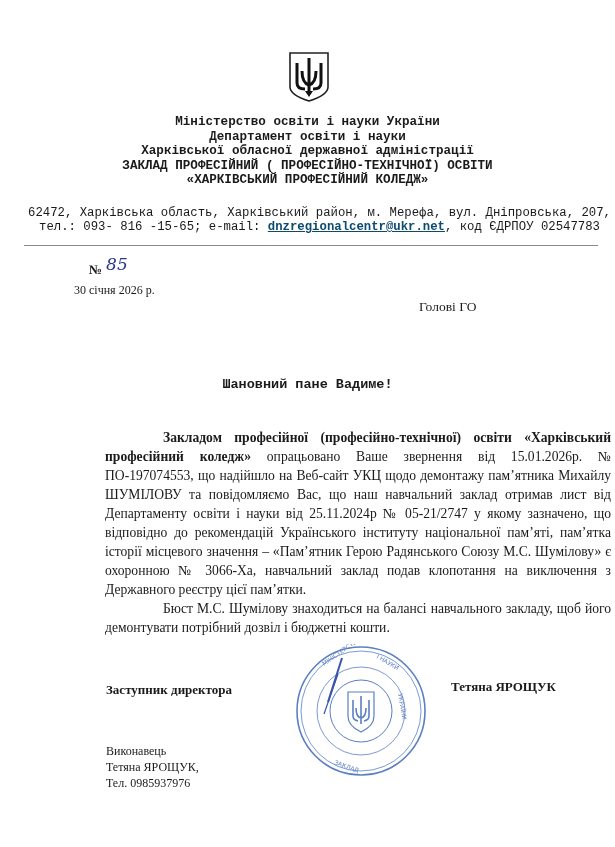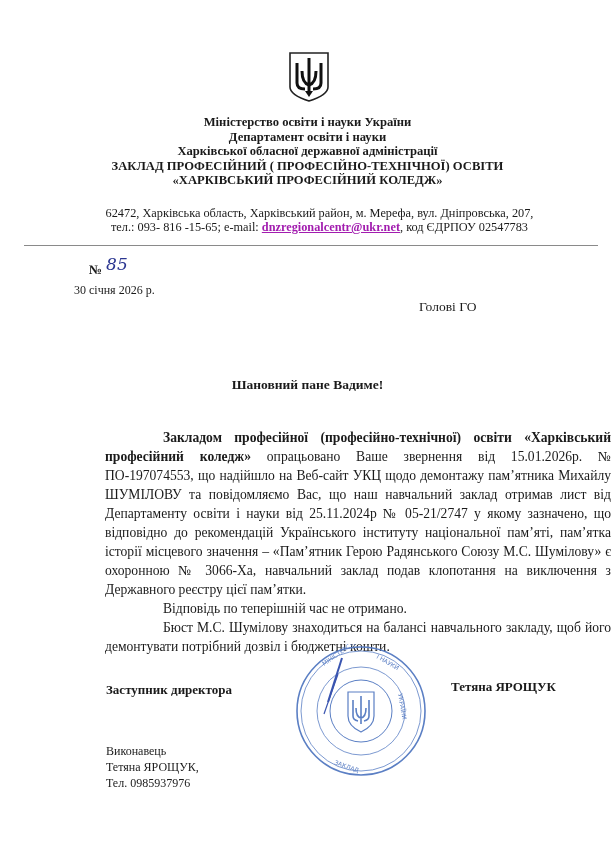--- a/index.html
+++ b/index.html
@@ -1,23 +1,23 @@
 <!DOCTYPE html>
 <html><head>
 <meta charset="utf-8">
 <style>
   html, body { margin: 0; padding: 0; background: #ffffff; }
   body { width: 615px; height: 847px; position: relative; overflow: hidden;
          font-family: "Liberation Serif", "DejaVu Serif", serif; color: #1a1a1a; }
   .abs { position: absolute; }
-  .center { text-align: center; left: 0; width: 615px; }
+  .center { text-align: center; left: 0; width: 615px; font-family: Liberation Mono, monospace; }
   .coat { left: 288px; top: 51px; width: 42px; height: 52px; }
   .hdr { font-weight: bold; font-size: 12.6px; line-height: 14.5px; }
   .addr { font-size: 12.3px; line-height: 14.5px; }
-  .addr a { color: #a21caf; text-decoration: underline; font-weight: bold; }
+  .addr a { color: #0c4a6e; text-decoration: underline; font-weight: bold; }
   .rule { left: 24px; width: 574px; top: 245px; height: 1px; background: #8a8a8a; }
   .numline { left: 89px; top: 258px; font-size: 13px; font-weight: bold; }
   .hand { font-family: "DejaVu Serif", serif; font-style: italic; color: #2a3590;
           font-size: 17px; font-weight: normal; margin-left: 4px; position: relative; top: -4px; }
   .date { left: 74px; top: 283px; font-size: 12px; font-weight: normal; }
   .recipient { left: 419px; top: 298px; font-size: 13.5px; line-height: 18.5px; }
   .greeting { top: 377px; font-size: 13.5px; font-weight: bold; }
   .body { left: 105px; width: 506px; top: 428px; font-size: 13.6px; line-height: 19px;
           text-align: justify; }
   .body p { margin: 0; }
@@ -62,21 +62,20 @@
 <div class="abs date">30 січня  2026 р.</div>
 
 <div class="abs recipient">
   <div>Голові ГО</div>
 </div>
 
 <div class="abs center greeting">Шановний пане Вадиме!</div>
 
 <div class="abs body">
   <p class="indent"><b>Закладом професійної (професійно-технічної) освіти «Харківський професійний коледж»</b><span> опрацьовано Ваше звернення від 15.01.2026р. № ПО-197074553, що надійшло на Веб-сайт УКЦ   щодо демонтажу пам’ятника Михайлу ШУМІЛОВУ та повідомляємо  Вас, що наш навчальний заклад отримав лист від Департаменту освіти і науки від 25.11.2024р № 05-21/2747 у якому зазначено, що відповідно до рекомендацій Українського інституту національної пам’яті, пам’ятка історії місцевого значення – «Пам’ятник Герою Радянського Союзу М.С. Шумілову» є охоронною № 3066-Ха, навчальний заклад подав клопотання на виключення з Державного реєстру цієї пам’ятки.</span></p>
-  <p class="indent">Відповідь  по теперішній час не отримано.</p>
   <p class="indent">Бюст М.С. Шумілову знаходиться на балансі навчального закладу, щоб його демонтувати потрібний дозвіл і бюджетні кошти.</p>
 </div>
 
 <div class="abs stamp">
   <svg width="134" height="134" viewBox="0 0 134 134">
     <g fill="none" stroke="#5b7fc4">
       <circle cx="67" cy="67" r="64" stroke-width="1.6"></circle>
       <circle cx="67" cy="67" r="60" stroke-width="0.8"></circle>
       <circle cx="67" cy="67" r="44" stroke-width="0.8"></circle>
       <circle cx="67" cy="67" r="31" stroke-width="1"></circle>

